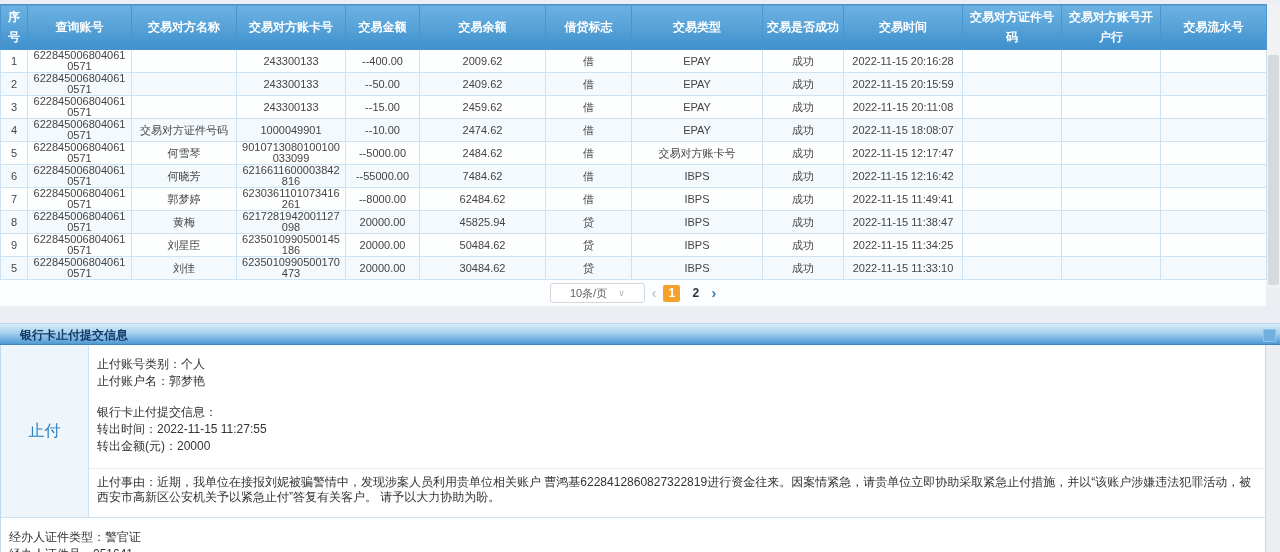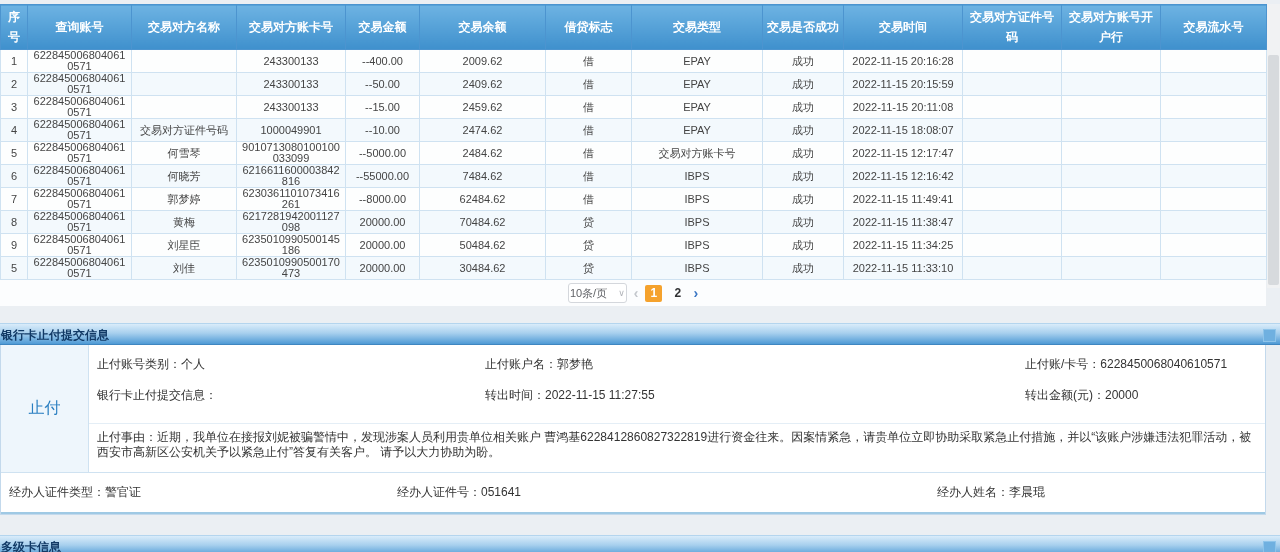--- a/index.html
+++ b/index.html
@@ -26,60 +26,60 @@
   table.tbl tr:nth-child(even) td{background:#f3f9fd;}
   table.tbl tr:nth-child(odd) td{background:#fdfefe;}
   
   .pager{
     width:1266px;height:26px;background:#fcfdfe;
     display:flex;align-items:center;justify-content:center;gap:7px;
   }
   .psize{
     display:inline-flex;align-items:center;gap:11px;
     border:1px solid #d4d7dc;border-radius:3px;background:#fff;
-    color:#606266;font-size:11px;padding:1px 1px;height:16px;cursor:pointer;
+    color:#606266;font-size:11px;padding:1px 19px;height:16px;cursor:pointer;
   }
   .psize .caret{color:#b0b3b8;font-size:9px;}
   .pager .arrow{font-size:14px;font-weight:bold;cursor:pointer;line-height:18px;}
   .pager .prev{color:#c3c7cc;}
   .pager .next{color:#3a76c4;}
   .pager .page{
     min-width:17px;height:17px;line-height:17px;text-align:center;
     font-weight:bold;color:#303133;cursor:pointer;border-radius:2px;font-size:12px;
   }
   .pager .page.current{background:#f5a22d;color:#fff;}
   
   .gap{height:17px;}
   .secbar{
     width:1280px;height:22px;line-height:22px;
     background:linear-gradient(#d9ecfa 0%,#a8d0ee 45%,#4e9ad5 100%);
     border-top:1px solid #b4d5ee;border-bottom:1px solid #3f86c0;
     color:#123a66;font-weight:bold;font-size:12px;
-    padding-left:1px;box-sizing:border-box;position:relative;
+    padding-left:20px;box-sizing:border-box;position:relative;
   }
   .secbar .collapse{
     position:absolute;right:4px;top:5px;width:11px;height:11px;
     background:#6fb0e0;border:1px solid #8ec4ea;cursor:pointer;
   }
   
   .spbox{width:1266px;background:#fff;border:1px solid #c3d9ec;border-top:none;box-sizing:border-box;}
   .spgroup{display:flex;border-bottom:1px solid #cfe2f1;}
   .spgroup:last-child{border-bottom:2px solid #9fc9e4;}
   .splabel{
     width:87px;background:#eef6fc;color:#2a7fc1;
     display:flex;align-items:center;justify-content:center;
     border-right:1px solid #cfe2f1;font-size:16px;flex-shrink:0;
   }
   .spcontent{flex:1;padding:4px 0;}
-  .frow{display:flex;padding:7px 0 7px 8px;}
+  .frow{display:flex;padding:7px 0 7px 8px;flex-direction:column;}
   .fcol1{width:388px;flex-shrink:0;}
   .fcol2{width:540px;flex-shrink:0;}
   .fcol3{flex:1;}
   .reason{
-    border-top:1px solid #e4eef6;margin-top:12px;
+    border-top:1px solid #e4eef6;margin-top:6px;
     padding:6px 10px 8px 8px;line-height:15px;text-align:left;color:#333;
   }
   
   .vstrip{position:absolute;right:0;top:4px;width:13px;height:284px;background:#f1f2f3;}
   .vthumb{position:absolute;right:1px;top:51px;width:11px;height:230px;background:#d7dadd;border-radius:2px;cursor:pointer;}
 </style>
 </head>
 <body>
 
 <div class="content">
@@ -224,21 +224,21 @@
           <td></td>
           <td></td>
           <td></td>
         </tr>
         <tr>
           <td>8</td>
           <td>6228450068040610571</td>
           <td>黄梅</td>
           <td>6217281942001127098</td>
           <td>20000.00</td>
-          <td>70484.62</td>
+          <td>45825.94</td>
           <td>贷</td>
           <td>IBPS</td>
           <td>成功</td>
           <td>2022-11-15 11:38:47</td>
           <td></td>
           <td></td>
           <td></td>
         </tr>
         <tr>
           <td>9</td>
@@ -291,21 +291,20 @@
     <span class="collapse"></span>
   </div>
 
   <div class="spbox">
     <div class="spgroup">
       <div class="splabel">止付</div>
       <div class="spcontent">
         <div class="frow">
           <span class="fcol1">止付账号类别：个人</span>
           <span class="fcol2">止付账户名：郭梦艳</span>
-          <span class="fcol3">止付账/卡号：6228450068040610571</span>
         </div>
         <div class="frow">
           <span class="fcol1">银行卡止付提交信息：</span>
           <span class="fcol2">转出时间：2022-11-15 11:27:55</span>
           <span class="fcol3">转出金额(元)：20000</span>
         </div>
         <div class="reason">止付事由：近期，我单位在接报刘妮被骗警情中，发现涉案人员利用贵单位相关账户 曹鸿基6228412860827322819进行资金往来。因案情紧急，请贵单位立即协助采取紧急止付措施，并以“该账户涉嫌违法犯罪活动，被西安市高新区公安机关予以紧急止付”答复有关客户。 请予以大力协助为盼。</div>
       </div>
     </div>
     <div class="spgroup">

